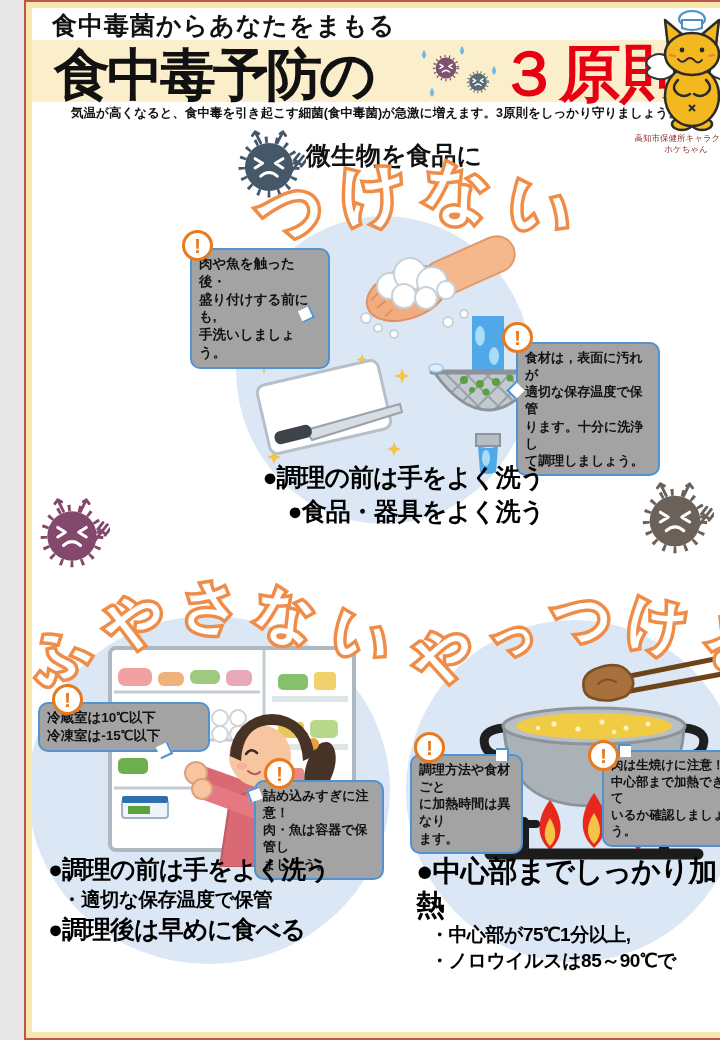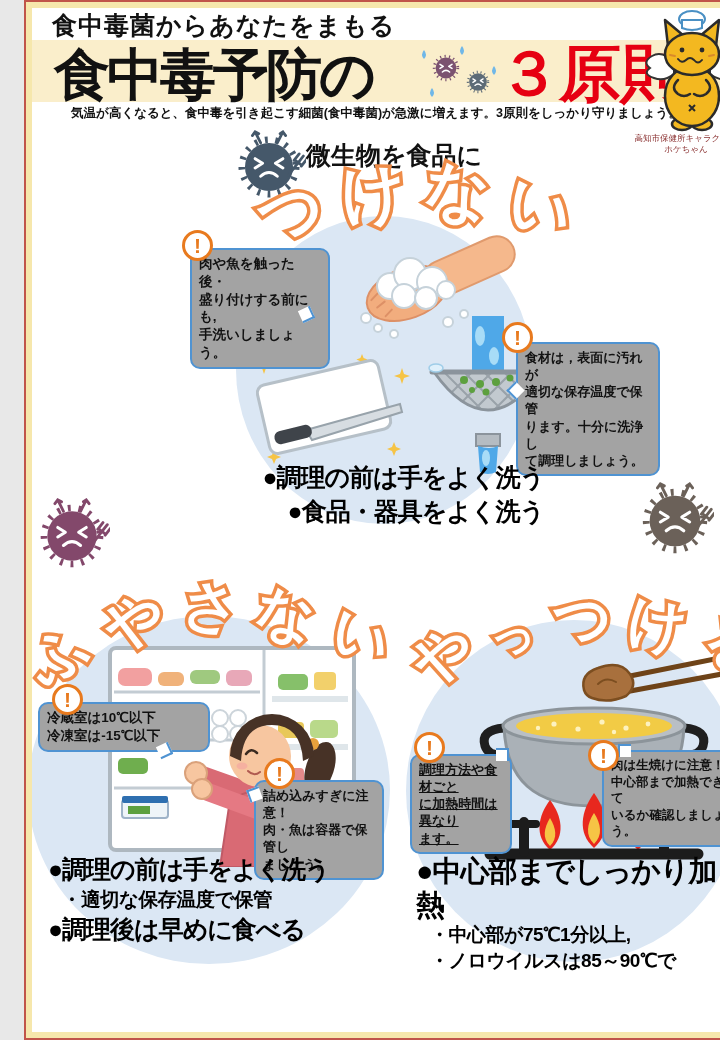--- a/index.html
+++ b/index.html
@@ -384,21 +384,21 @@
         <path d="M0,40 C-8,32 -6,22 0,12 C6,22 8,32 0,40 Z" fill="#f6c445"></path>
       </g>
     <path d="M28,206 h208" stroke="#1c1c1c" stroke-width="11" stroke-linecap="round"></path>
     <path d="M62,204 v-30 M202,204 v-30" stroke="#1c1c1c" stroke-width="10" stroke-linecap="round"></path>
     <path d="M50,176 h24 M190,176 h24" stroke="#1c1c1c" stroke-width="8" stroke-linecap="round"></path>
   </svg>
 
   <div class="alert" style="left:390px;top:732px;">
       <span>!</span>
     </div>
-  <div class="bubble" style="left:386px;top:754px;width:102px;font-size:13px;text-decoration:underline;">
+  <div class="bubble" style="left:386px;top:754px;width:113px;font-size:13px;">
     <span class="bubble-text">調理方法や食材ごと
 に加熱時間は異なり
 ます。</span>
     <i class="tail" style="left:84px;top:-8px;transform:rotate(270deg);"></i>
   </div>
 
   <div class="alert" style="left:564px;top:740px;">
       <span>!</span>
     </div>
   <div class="bubble" style="left:578px;top:750px;width:136px;font-size:12.5px;">

